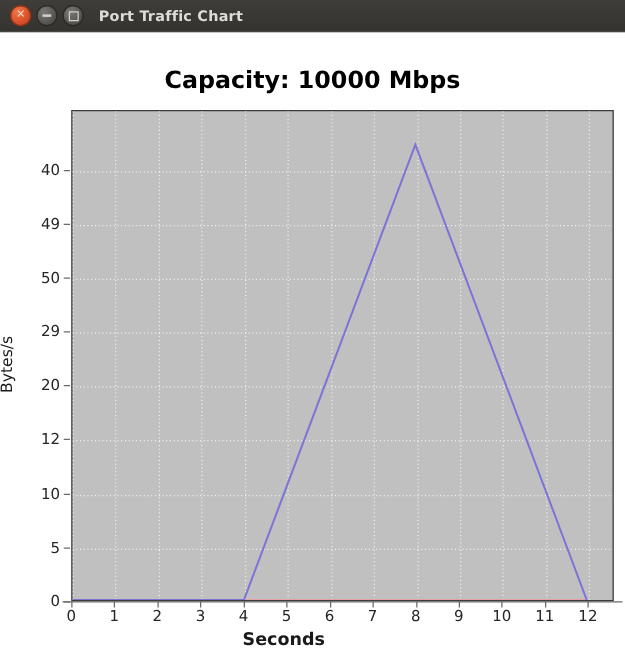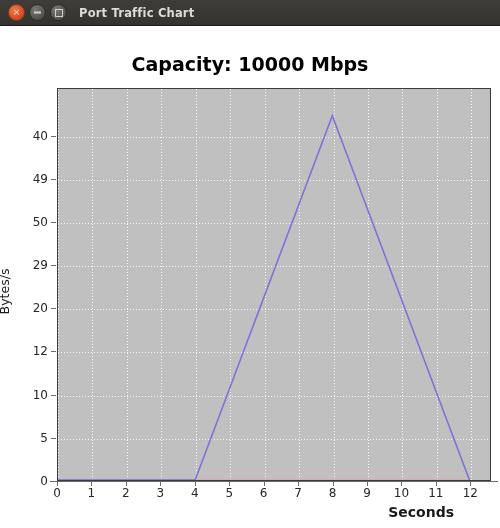--- a/index.html
+++ b/index.html
@@ -180,21 +180,21 @@
     transform: rotate(-90deg);
     transform-origin: center center;
     white-space: nowrap;
     font-family: "DejaVu Sans", "Liberation Sans", sans-serif;
   }
   .xaxis-label {
     position: absolute;
     left: 0;
     top: 478px;
     width: 454px;
-    text-align: right;
+    text-align: center;
     font-size: 14px;
     font-weight: bold;
     color: #1a1a1a;
     font-family: "DejaVu Sans", "Liberation Sans", sans-serif;
   }
 </style>
 </head>
 <body>
 
 <div class="titlebar">

